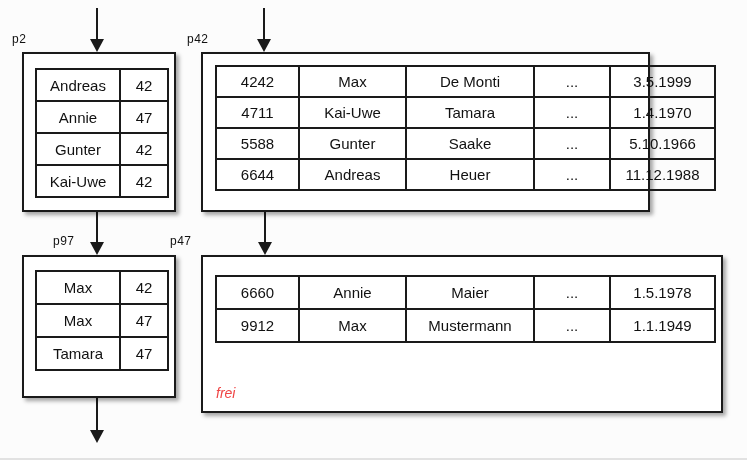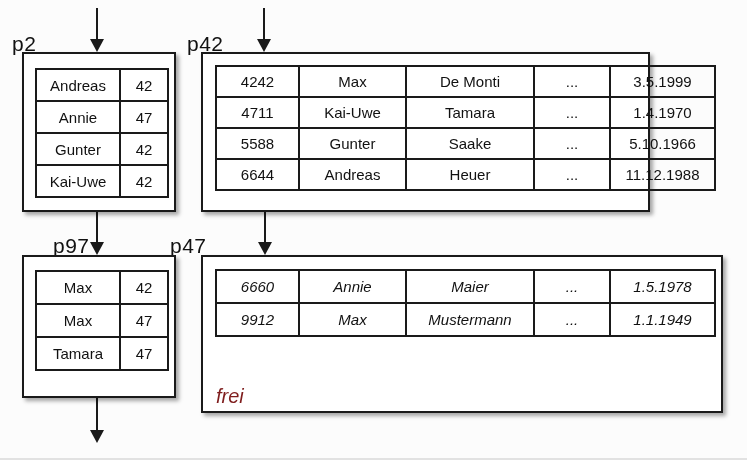--- a/index.html
+++ b/index.html
@@ -22,21 +22,21 @@
     box-shadow:3px 3px 4px rgba(0,0,0,0.35);
     box-sizing:border-box;
   }
   .box-p2 {left:22px; top:52px;  width:154px; height:160px;}
   .box-p42{left:201px;top:52px;  width:449px; height:160px;}
   .box-p97{left:22px; top:255px; width:154px; height:143px;}
   .box-p47{left:201px;top:255px; width:522px; height:158px;}
   
   .page-label{
     position:absolute;
-    font-size:21px;
+    font-size:12px;
     font-weight:normal;
     color:#111;
     letter-spacing:0.5px;
   }
   .lbl-p2 {left:12px; top:32px;}
   .lbl-p42{left:187px;top:32px;}
   .lbl-p97{left:9px;  top:234px;margin-left:44px;}
   .lbl-p47{left:170px;top:234px;}
   
   table{
@@ -53,32 +53,32 @@
     padding:0 2px;
     overflow:hidden;
     white-space:nowrap;
   }
   .t-p2 {left:11px;top:14px;width:132px;}
   .t-p2 td{height:30px;}
   .t-p97{left:11px;top:13px;width:132px;}
   .t-p97 td{height:31px;}
   .t-p42{left:12px;top:11px;width:499px;}
   .t-p42 td{height:29px;}
-  .t-p47{left:12px;top:12px;width:499px;font-style:italic;}
+  .t-p47{left:12px;top:18px;width:499px;}
   .t-p47 td{height:31px;}
   col.c-name{width:84px;} col.c-num{width:48px;}
   col.c-id{width:83px;} col.c-first{width:107px;} col.c-last{width:128px;}
   col.c-dots{width:76px;} col.c-date{width:105px;}
   
   .free-label{
     position:absolute;
     left:13px; top:128px;
-    font-size:20px;
+    font-size:14px;
     font-style:italic;
-    color:#7f1d1d;
+    color:#ef4444;
   }
   
   .arrow{position:absolute;width:14px;}
   .arrow .shaft{
     position:absolute;left:6px;top:0;bottom:9px;width:2px;background:#1a1a1a;
   }
   .arrow .head{
     position:absolute;bottom:0;left:0;
     width:0;height:0;
     border-left:7px solid transparent;

